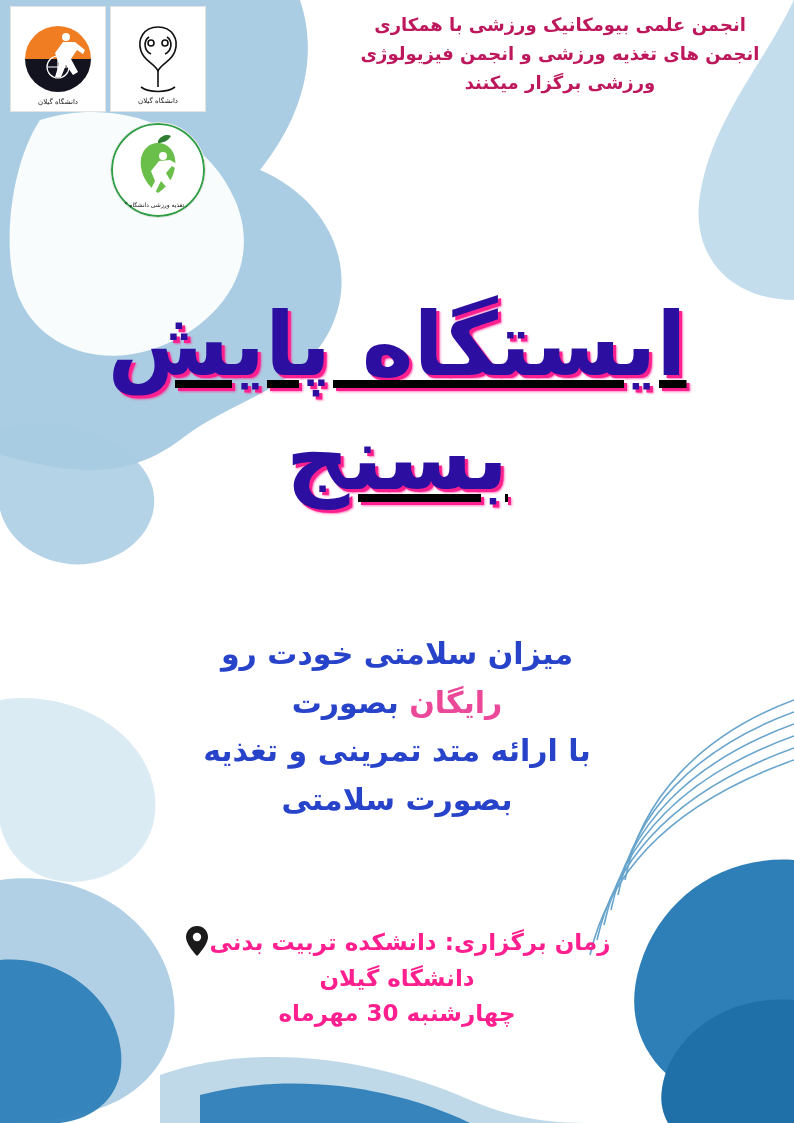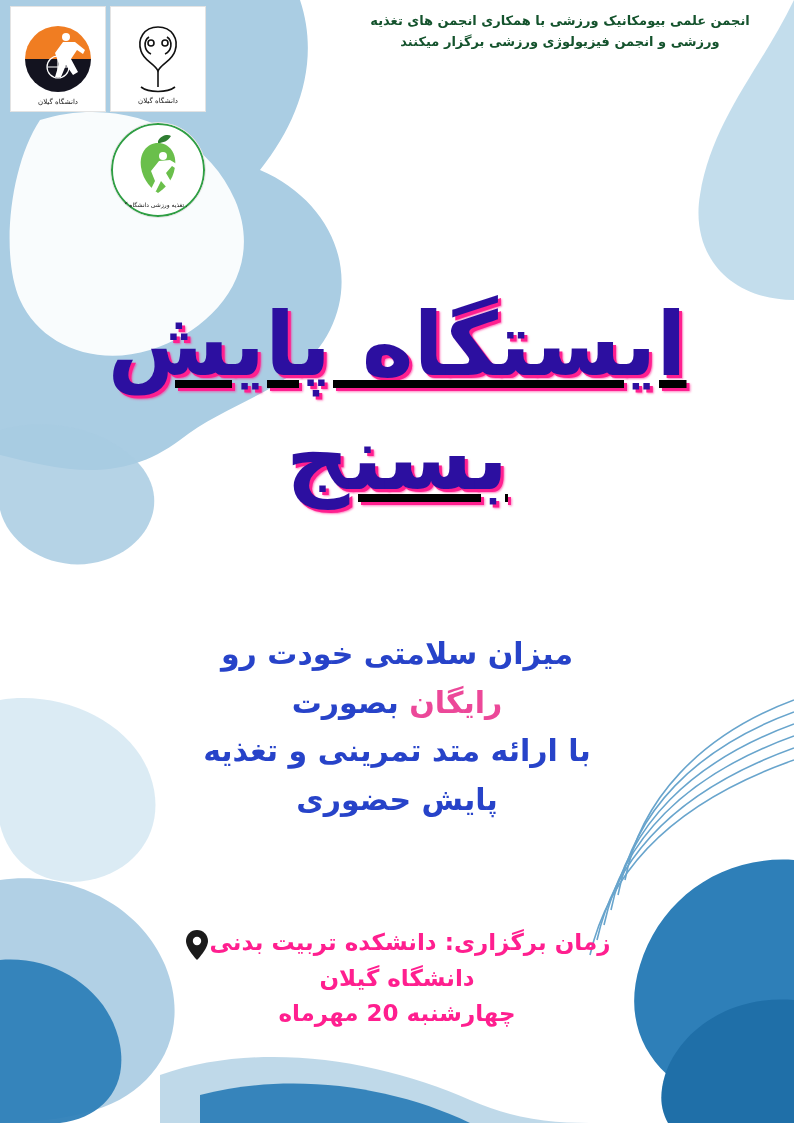--- a/index.html
+++ b/index.html
@@ -52,23 +52,23 @@
     margin-top: 6px;
   }
 
   
   .organizers {
     position: absolute;
     top: 10px;
     right: 24px;
     width: 420px;
     text-align: center;
-    color: #14532d;
-    font-weight: bold;
-    font-size: 13px;
+    color: #be185d;
+    font-weight: bold;
+    font-size: 18px;
     line-height: 1.62;
     z-index: 5;
     direction: rtl;
   }
 
   
   .title-wrap {
     position: absolute;
     top: 290px;
     right: 0;
@@ -119,21 +119,21 @@
     text-align: center;
     z-index: 5;
     direction: rtl;
     color: #ff1f8f;
     font-weight: bold;
     font-size: 23px;
     line-height: 1.55;
   }
   .venue-row {
     display: flex;
-    align-items: flex-end;
+    align-items: flex-start;
     justify-content: center;
   }
   .pin-icon {
     display: inline-block;
     width: 26px;
     height: 32px;
     flex: 0 0 auto;
   }
 </style>
 </head>
@@ -240,30 +240,30 @@
     <div class="title-line second">بسنج</div>
   </div>
 
   <div class="subtitle">
     <div>میزان سلامتی خودت رو</div>
     <div>
       <span class="accent">رایگان</span>
       <span>بصورت</span>
     </div>
     <div>با ارائه متد تمرینی و تغذیه</div>
-    <div>پایش حضوری</div>
+    <div>بصورت سلامتی</div>
   </div>
 
   <div class="venue">
     <div class="venue-row">
       <span>زمان برگزاری: دانشکده تربیت بدنی</span>
       <span class="pin-icon">
         <svg viewBox="0 0 26 32" width="26" height="32">
           <path d="M13,1 C6.9,1 2,5.9 2,12 C2,20 13,31 13,31 C13,31 24,20 24,12 C24,5.9 19.1,1 13,1 Z" fill="#1b1b1b"></path>
           <circle cx="13" cy="12" r="4.2" fill="#ffffff"></circle>
         </svg>
       </span>
     </div>
     <div>دانشگاه گیلان</div>
-    <div>چهارشنبه 20 مهرماه</div>
+    <div>چهارشنبه 30 مهرماه</div>
   </div>
 
 </div>
 
 </body></html>

